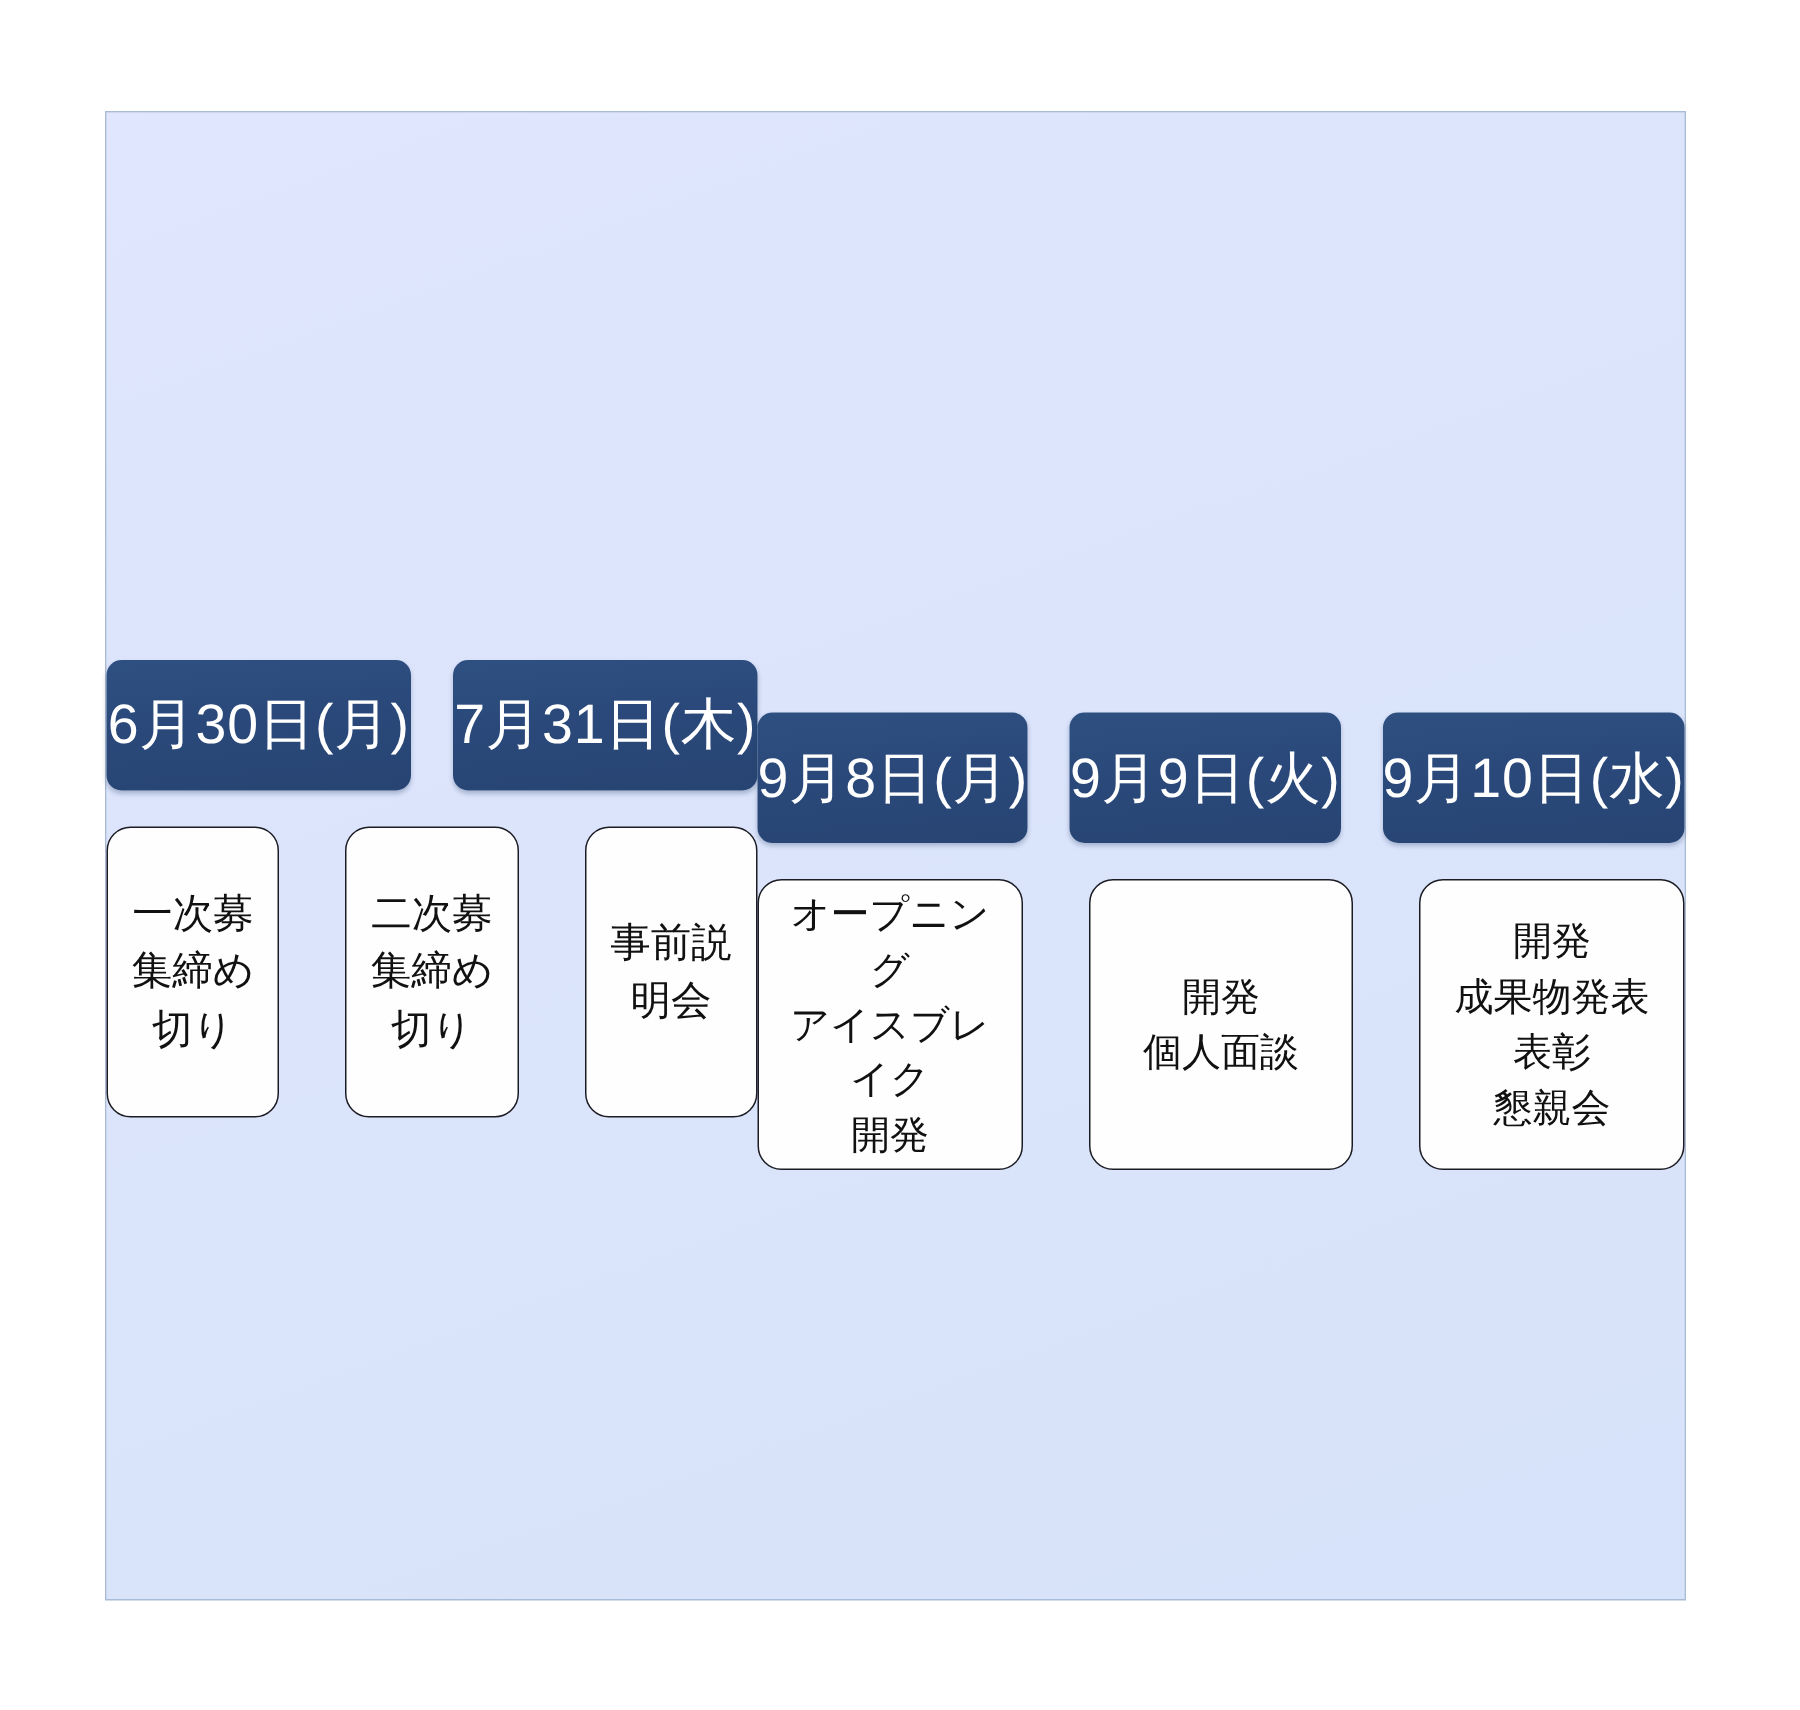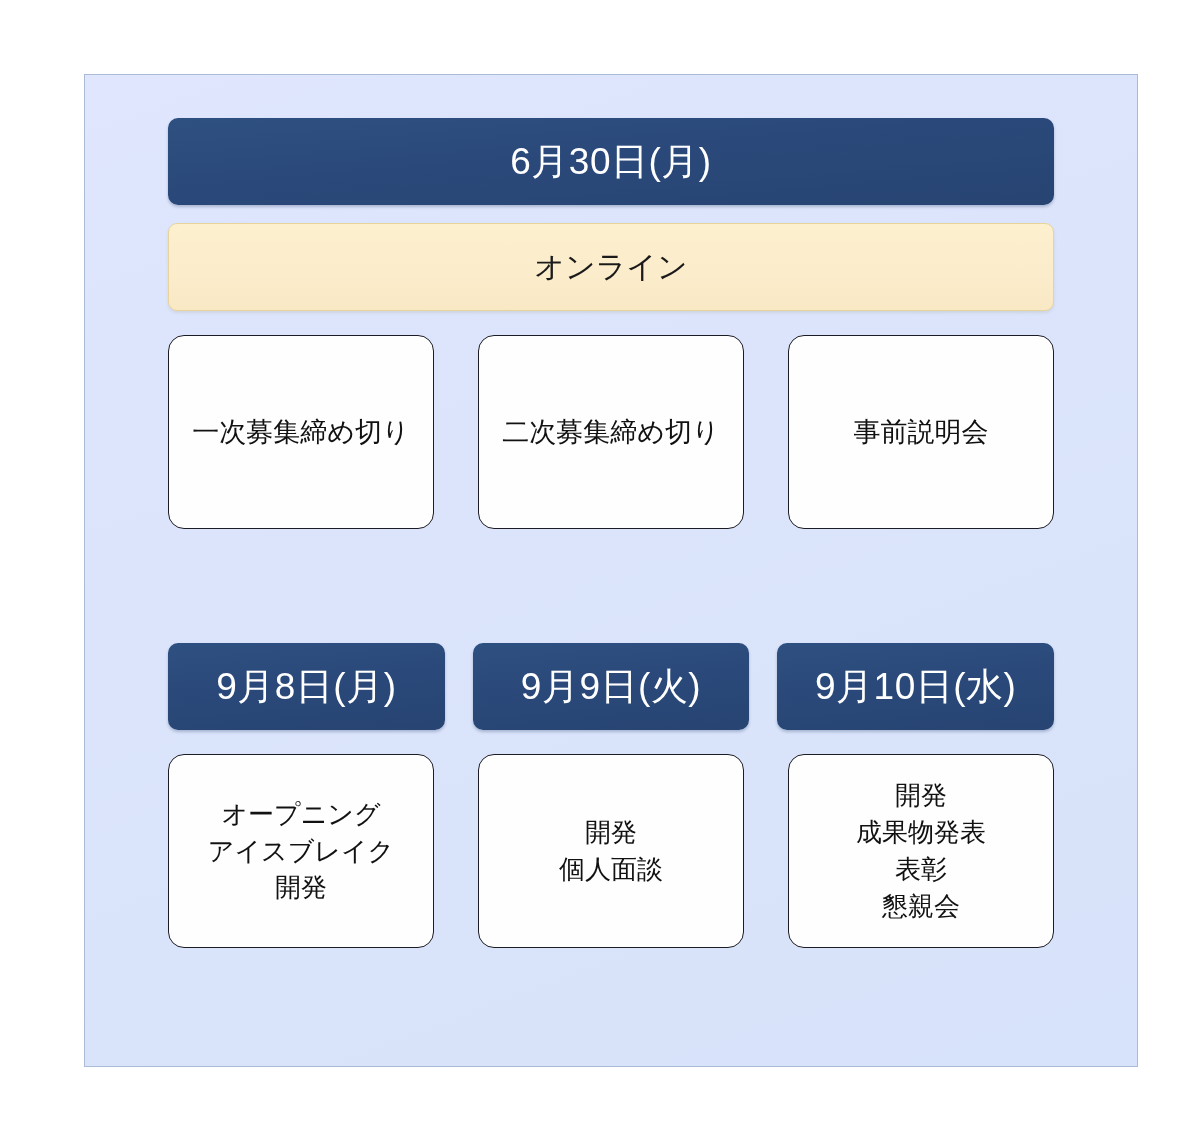--- a/index.html
+++ b/index.html
@@ -19,29 +19,29 @@
     position: relative;
     width: 1200px;
     height: 1140px;
     background: #ffffff;
     overflow: hidden;
   }
 
   
   .panel {
     position: absolute;
-    left: 84px;
+    left: 70px;
     top: 74px;
     width: 1054px;
     height: 993px;
     box-sizing: border-box;
     background: linear-gradient(160deg, #dfe6fd 0%, #dbe4fb 40%, #d7e3fa 100%);
     border: 1px solid #a9bbd6;
     display: flex;
-    flex-direction: column;
+    flex-direction: row;
     align-items: center;
   }
 
   
   .block {
     width: 886px;
     display: flex;
     flex-direction: column;
   }
   .block--first { margin-top: 43px; }
@@ -116,23 +116,23 @@
 </head>
 <body>
 
 <div id="schedule-root">
   <div class="panel">
 
     <section class="block block--first">
 
       <div class="badge-row">
         <div class="badge">6月30日(月)</div>
+        <div class="badge">7月31日(木)</div>
       </div>
 
-      <div class="venue-bar">オンライン</div>
 
       <div class="card-row">
         <div class="card">
           <span class="card-text">一次募集締め切り</span>
         </div>
         <div class="card">
           <span class="card-text">二次募集締め切り</span>
         </div>
         <div class="card">
           <span class="card-text">事前説明会</span>

